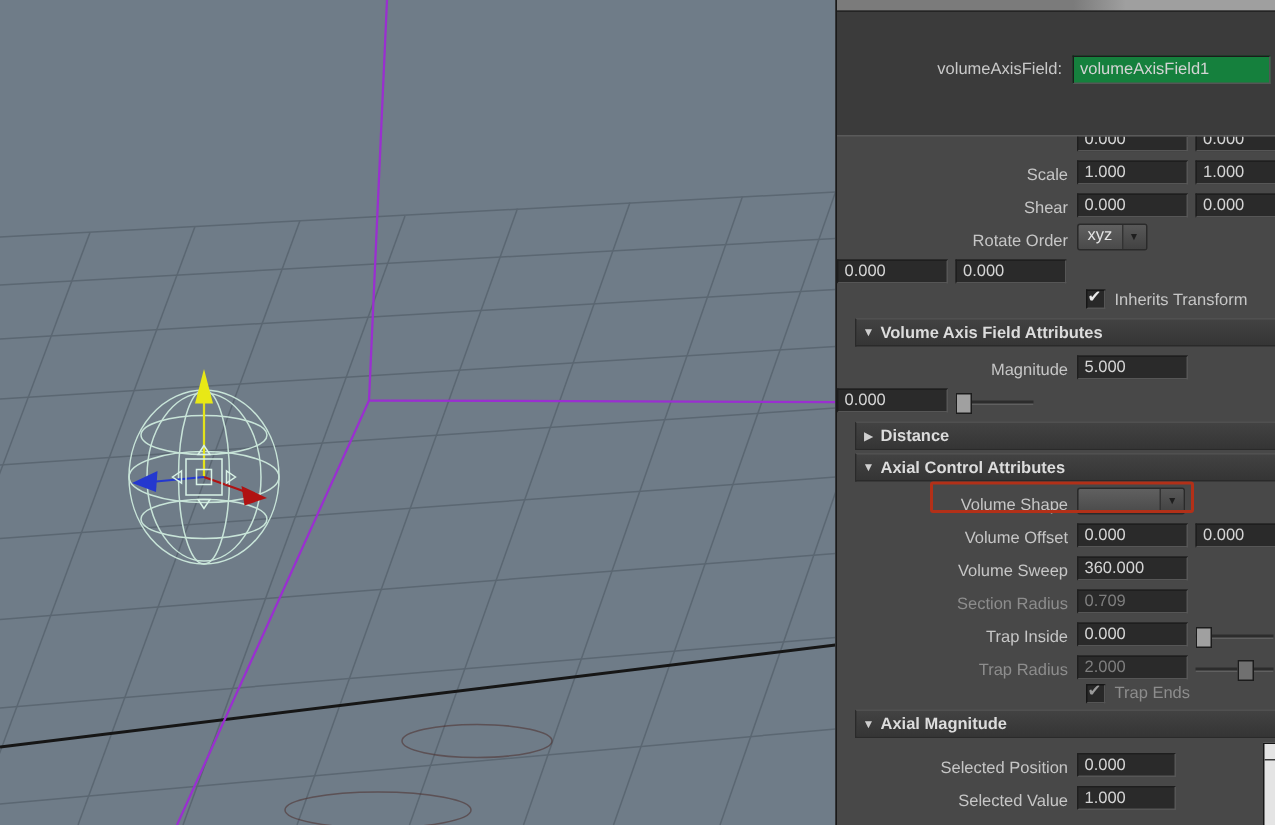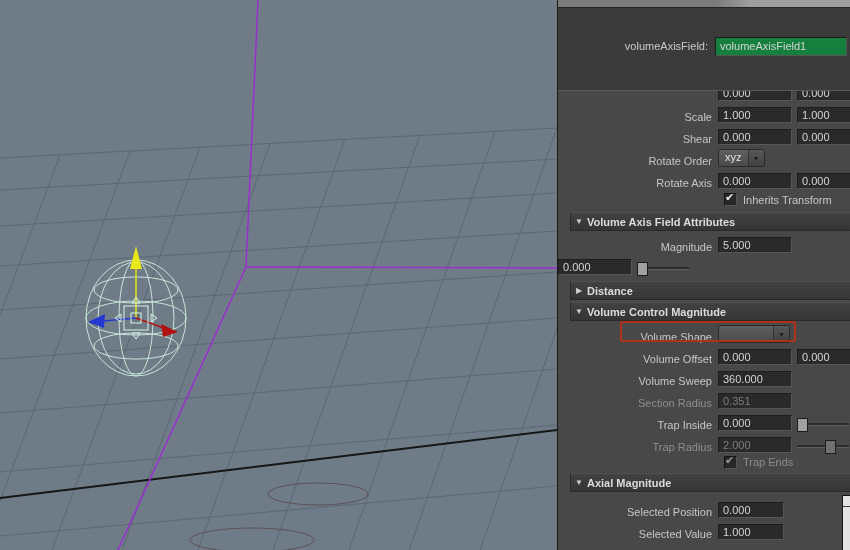--- a/index.html
+++ b/index.html
@@ -176,21 +176,20 @@
         <div class="rlabel">Rotate Order</div>
         <div class="dropdown">
           <span class="dd-text">xyz</span>
           <span class="dd-arrow">
               <span>▼</span>
             </span>
         </div>
       </div>
 
       <div class="row">
-        <div class="rlabel">Rotate Axis</div>
         <div class="field">0.000</div>
         <div class="field">0.000</div>
       </div>
 
       <div class="chk-row">
         <span class="checkbox">
             <span>✔</span>
           </span>
         <span class="chklabel">Inherits Transform</span>
       </div>
@@ -213,21 +212,21 @@
         </div>
       </div>
 
       <div class="sec mt6">
         <span class="tri">▶</span>
         <span>Distance</span>
       </div>
 
       <div class="sec">
         <span class="tri">▼</span>
-        <span>Volume Control Magnitude</span>
+        <span>Axial Control Attributes</span>
       </div>
 
       <div class="row vs-row">
         <div class="rlabel">Volume Shape</div>
         <div class="dropdown dd-wide">
           <span class="dd-text">Sphere</span>
           <span class="dd-arrow">
               <span>▼</span>
             </span>
         </div>
@@ -240,21 +239,21 @@
         <div class="field">0.000</div>
       </div>
 
       <div class="row">
         <div class="rlabel">Volume Sweep</div>
         <div class="field">360.000</div>
       </div>
 
       <div class="row disabled">
         <div class="rlabel">Section Radius</div>
-        <div class="field">0.351</div>
+        <div class="field">0.709</div>
       </div>
 
       <div class="row">
         <div class="rlabel">Trap Inside</div>
         <div class="field">0.000</div>
         <div class="slider">
           <div class="groove"></div>
             <div class="sthumb" style="left:0;"></div>
         </div>
       </div>

